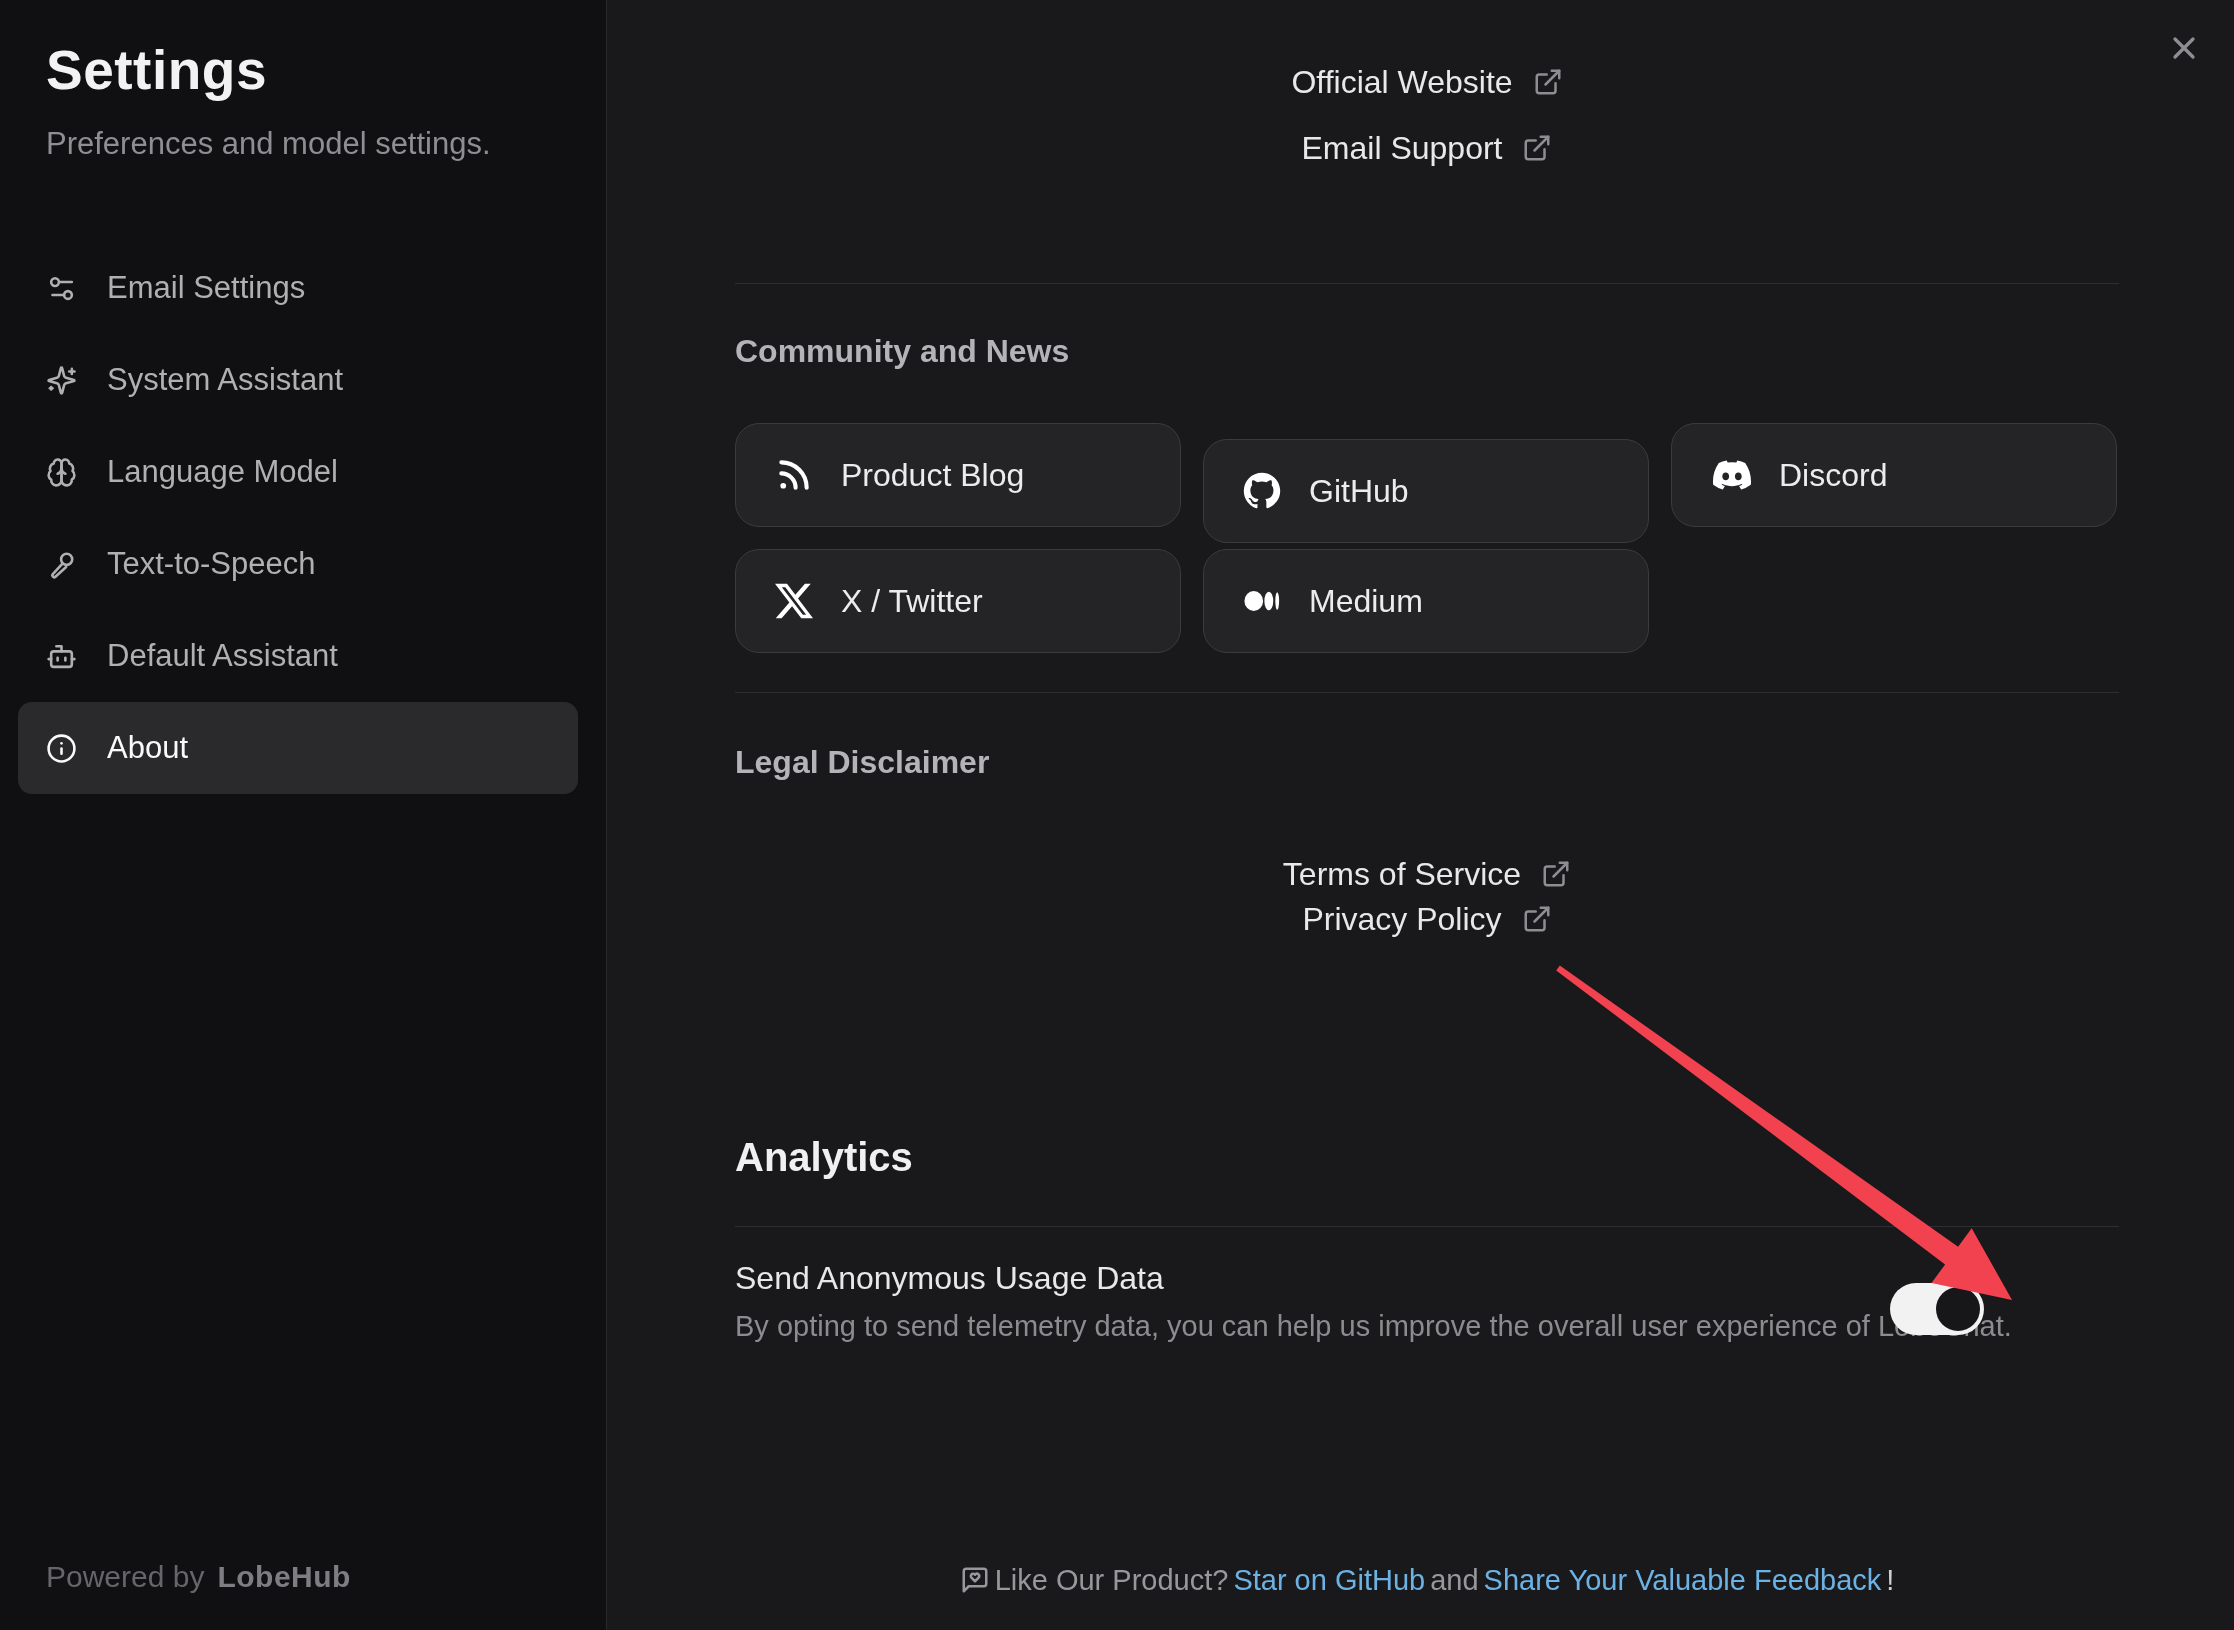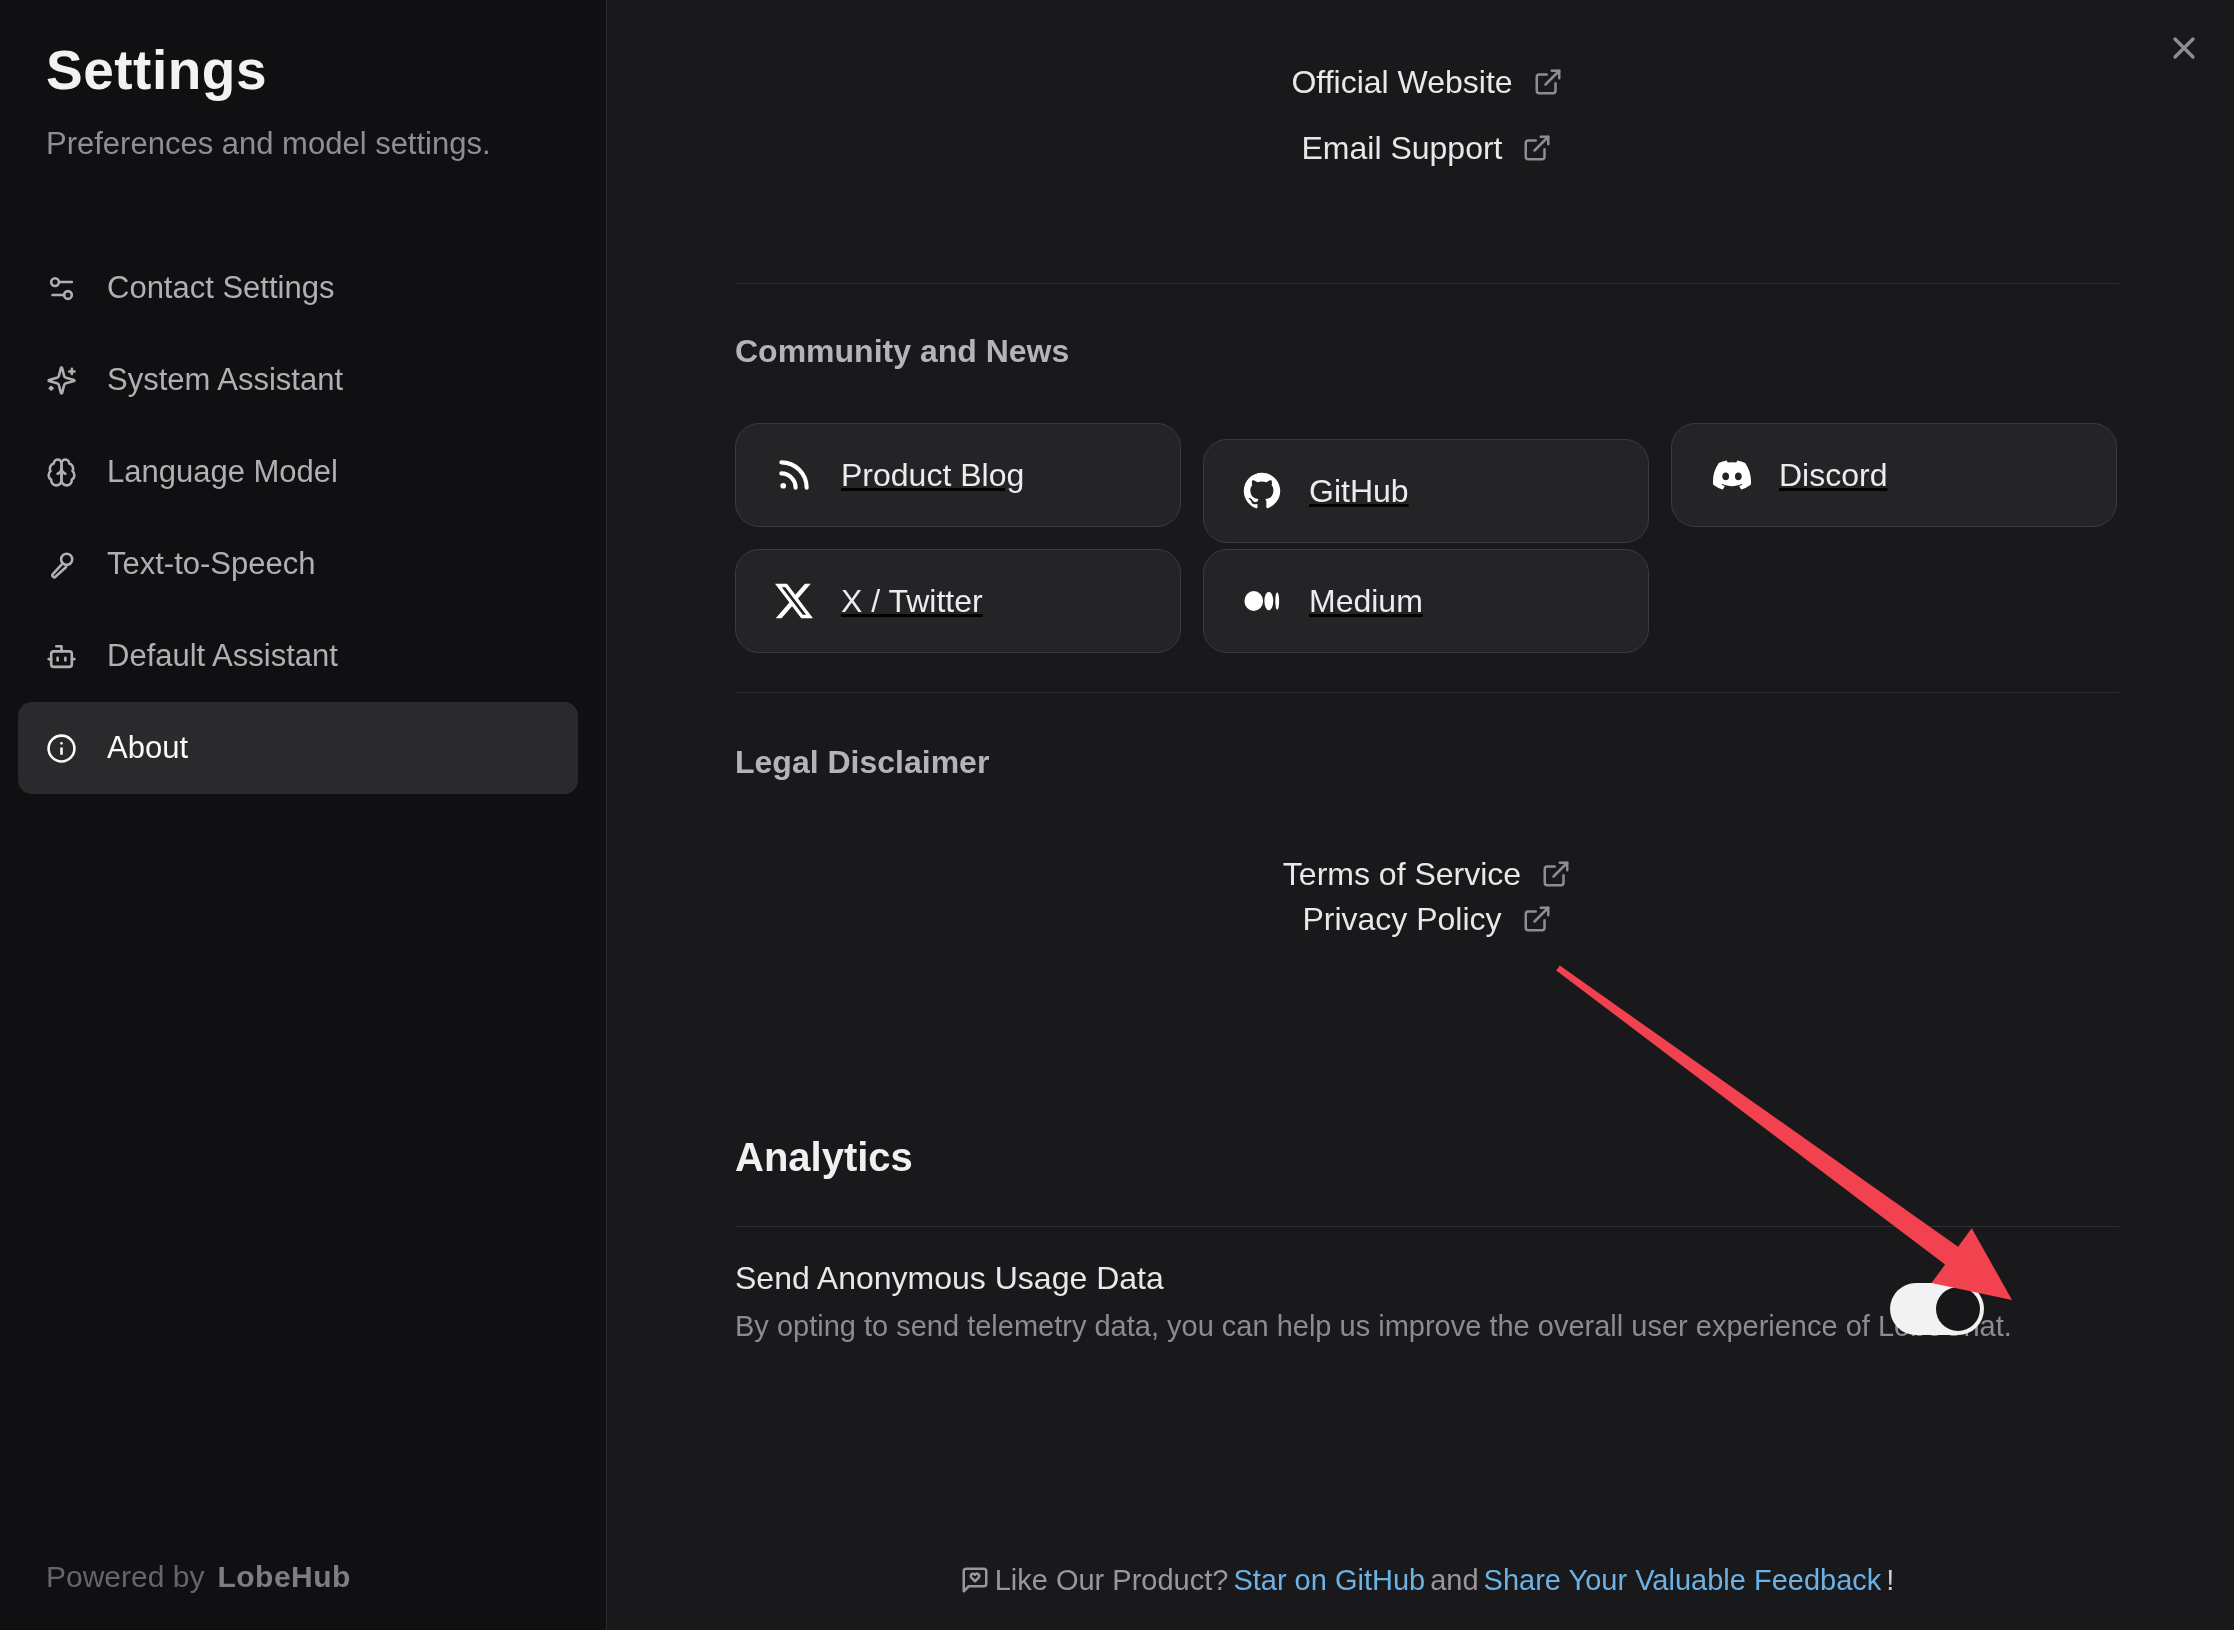--- a/index.html
+++ b/index.html
@@ -30,21 +30,21 @@
   .content{position:absolute;left:607px;top:0;right:0;bottom:0;background:#19191b;}
   .row{position:absolute;left:128px;width:1384px;}
   .sec-heading{font-size:32px;font-weight:700;color:#b4b4b8;}
   .cut-heading{top:-32px;line-height:40px;}
   .link-row{height:48px;display:flex;align-items:center;gap:20px;color:#e8e8ea;font-size:32px;cursor:pointer;justify-content:center;}
   .link-row svg{width:30px;height:30px;stroke:#8e8e92;fill:none;stroke-width:2;stroke-linecap:round;stroke-linejoin:round;}
   .divider{height:0;border-top:1px solid #2e2e31;}
   .btn-grid .cbtn{
     position:absolute;width:446px;height:104px;box-sizing:border-box;
     background:#242427;border:1px solid #3b3b3e;border-radius:24px;
-    display:flex;align-items:center;padding-left:38px;cursor:pointer;text-decoration:underline;
+    display:flex;align-items:center;padding-left:38px;cursor:pointer;
   }
   .cbtn .b-icon{width:40px;height:40px;margin-right:27px;display:flex;align-items:center;justify-content:center;color:#fff;}
   .cbtn .b-icon svg{width:38px;height:38px;}
   .cbtn .b-label{font-size:32px;color:#ececee;}
   .analytics-heading{font-size:40px;font-weight:700;color:#f0f0f2;}
   .setting-label{font-size:32px;color:#e8e8ea;}
   .setting-desc{font-size:29px;color:#8c8c90;}
   
   .switch{
     position:absolute;left:1283px;top:1283px;width:94px;height:52px;border-radius:26px;
@@ -81,21 +81,21 @@
     <div class="menu">
       <div class="menu-item">
         <span class="mi-icon">
           <svg viewBox="0 0 24 24">
               <path d="M20 7h-9"></path>
               <path d="M14 17H5"></path>
               <circle cx="17" cy="17" r="3"></circle>
               <circle cx="7" cy="7" r="3"></circle>
             </svg>
         </span>
-        <span>Contact Settings</span>
+        <span>Email Settings</span>
       </div>
       <div class="menu-item">
         <span class="mi-icon">
           <svg viewBox="0 0 24 24">
               <path d="M9.937 15.5A2 2 0 0 0 8.5 14.063l-6.135-1.582a.5.5 0 0 1 0-.962L8.5 9.936A2 2 0 0 0 9.937 8.5l1.582-6.135a.5.5 0 0 1 .963 0L14.063 8.5A2 2 0 0 0 15.5 9.937l6.135 1.581a.5.5 0 0 1 0 .964L15.5 14.063a2 2 0 0 0-1.437 1.437l-1.582 6.135a.5.5 0 0 1-.963 0z"></path>
               <path d="M20 3v4"></path>
               <path d="M22 5h-4"></path>
               <path d="M4 17v2"></path>
               <path d="M5 18H3"></path>
             </svg>

